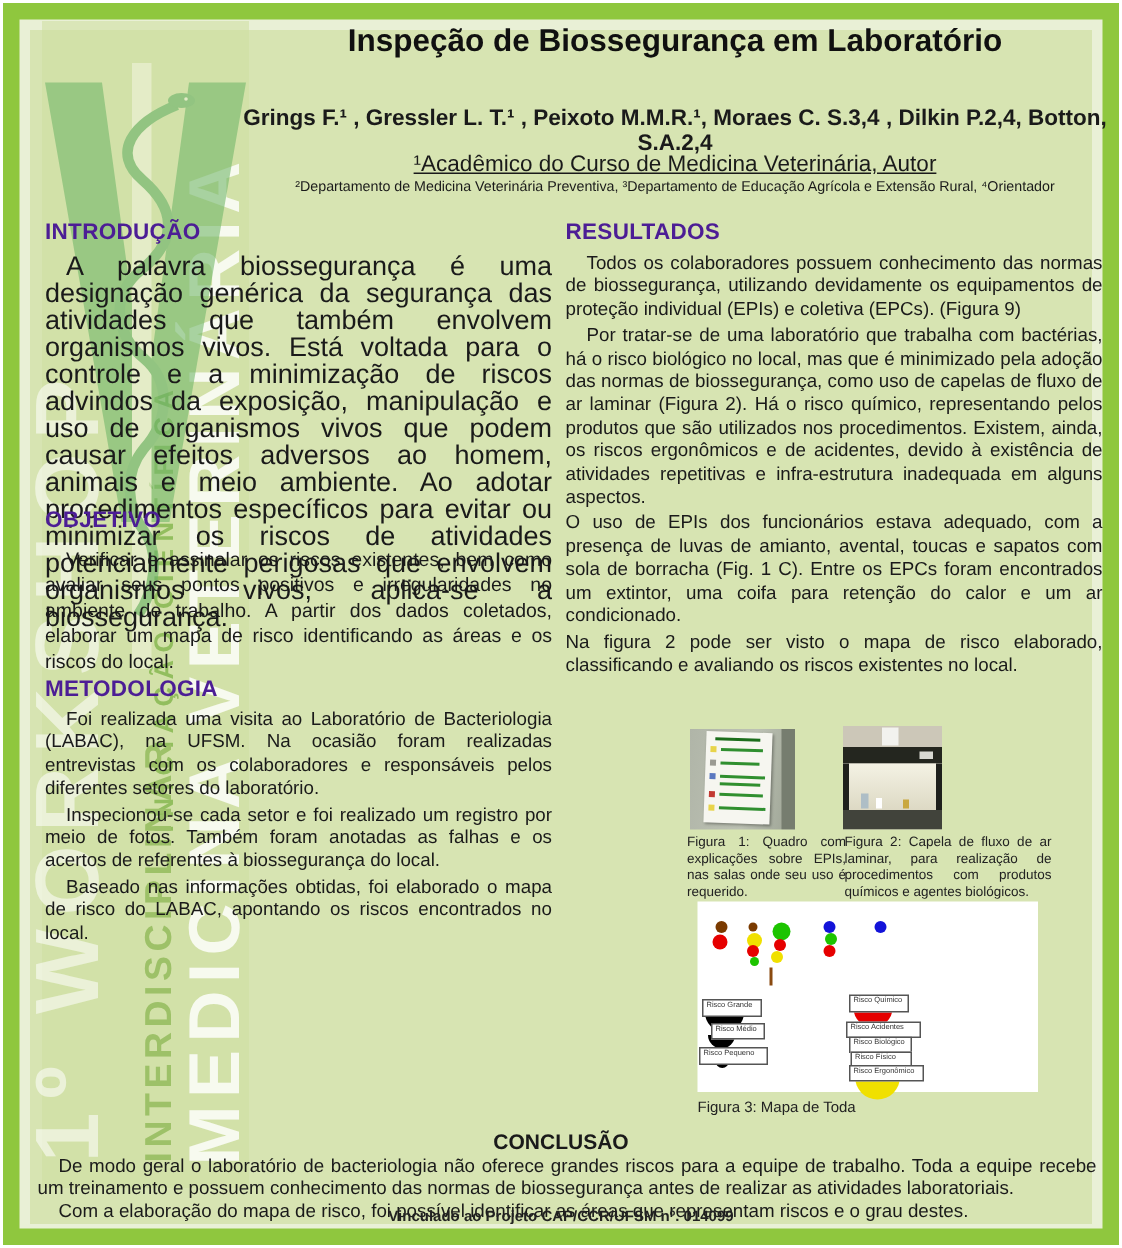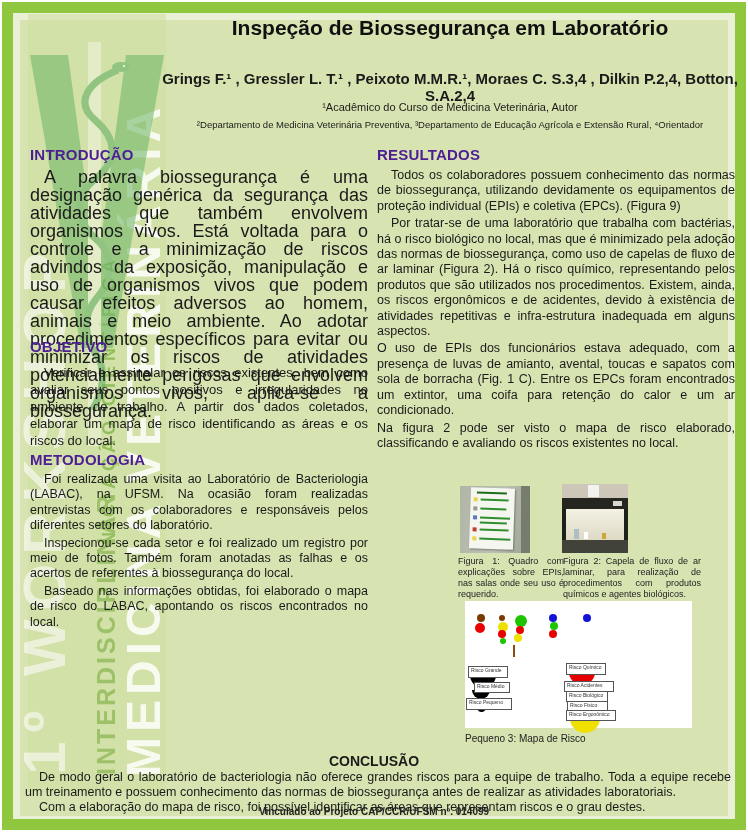--- a/index.html
+++ b/index.html
@@ -17,21 +17,21 @@
   .wm-inter{left:92px;top:470px;height:305px;font-size:25px;font-weight:bold;color:#9dc168;letter-spacing:3px;}
   .wm-inic{left:99px;top:140px;height:415px;font-size:18px;font-weight:bold;color:#8cbb57;letter-spacing:5px;opacity:.9;}
   .wm-med{left:116px;top:55px;height:722px;font-size:48px;font-weight:bold;color:rgba(255,255,255,.82);letter-spacing:5px;}
   .logo{position:absolute;left:22px;top:40px;width:150px;height:410px;opacity:.6;z-index:2;}
 
   .content{position:absolute;inset:0;z-index:3;}
 
   .header{position:absolute;left:162px;right:10px;text-align:center;}
   .title{top:16px;font-size:21px;font-weight:bold;color:#101010;}
   .authors{top:70px;font-size:15px;font-weight:bold;}
-  .affil1{top:101px;font-size:11px;}
+  .affil1{top:101px;font-size:15px;text-decoration:underline;}
   .affil2{top:119px;font-size:9.5px;}
 
   .col-left{position:absolute;left:30px;width:338px;}
   .col-right{position:absolute;left:377px;width:358px;}
   h2.sec{margin:0;font-size:15px;font-weight:bold;color:#4c1d95;letter-spacing:.2px;}
   .body-text p{margin:0 0 2px 0;text-align:justify;}
   .t13{font-size:18px;line-height:18px;}
   .t13b{font-size:13px;line-height:17px;}
   .t12{font-size:12.5px;line-height:15.4px;}
   .ind{text-indent:14px;}
@@ -189,21 +189,21 @@
         <div class="rm-box" style="left: 101px; top: 62px; width: 36px; height: 10px;">Risco Químico</div>
         <div class="rm-semi" style="left: 104px; top: 88px; width: 30px; height: 15px; background: rgb(19, 19, 217);"></div>
         <div class="rm-box" style="left: 99px; top: 80px; width: 46px; height: 9px;">Risco Acidentes</div>
         <div class="rm-semi" style="left: 106px; top: 98px; width: 25px; height: 12.5px; background: rgb(122, 58, 0);"></div>
         <div class="rm-box" style="left: 101px; top: 90px; width: 38px; height: 9px;">Risco Biológico</div>
         <div class="rm-semi" style="left: 104px; top: 108px; width: 28px; height: 14px; background: rgb(29, 196, 0);"></div>
         <div class="rm-box" style="left: 102px; top: 100px; width: 37px; height: 9px;">Risco Físico</div>
         <div class="rm-semi" style="left: 105px; top: 117px; width: 30px; height: 15px; background: rgb(240, 224, 0);"></div>
         <div class="rm-box" style="left: 101px; top: 109px; width: 46px; height: 9px;">Risco Ergonômico</div>
       </div>
-    <div class="cap cap3">Pequeno 3: Mapa de Risco</div>
+    <div class="cap cap3">Figura 3: Mapa de Toda</div>
 
     <div class="h-conc">CONCLUSÃO</div>
     <div class="b-conc">
       <p>De modo geral o laboratório de bacteriologia não oferece grandes riscos para a equipe de trabalho. Toda a equipe recebe um treinamento e possuem conhecimento das normas de biossegurança antes de realizar as atividades laboratoriais.</p>
       <p>Com a elaboração do mapa de risco, foi possível identificar as áreas que representam riscos e o grau destes.</p>
     </div>
 
     <div class="footer">Vinculado ao Projeto CAP/CCR/UFSM nº. 014099</div>
   </div>
 </div>

